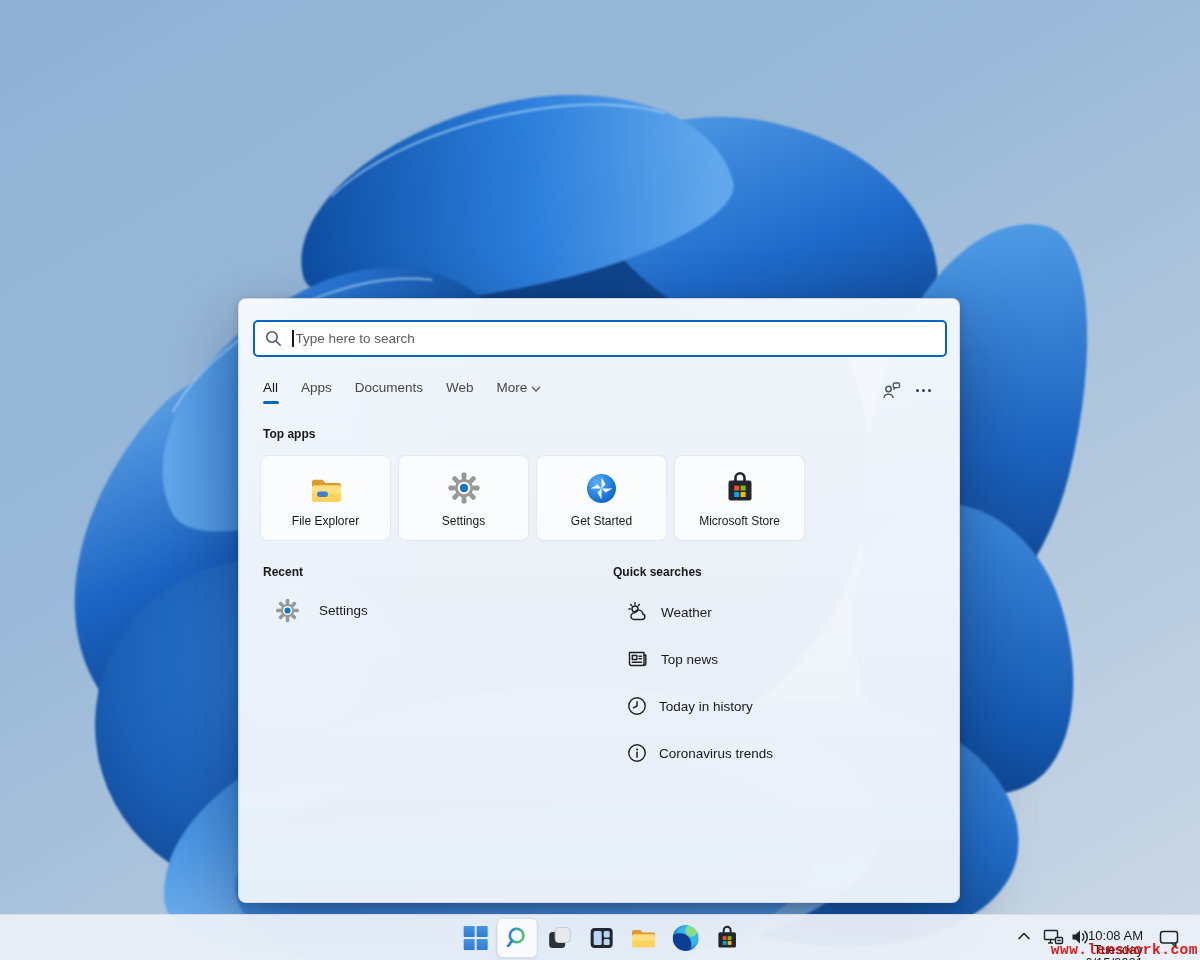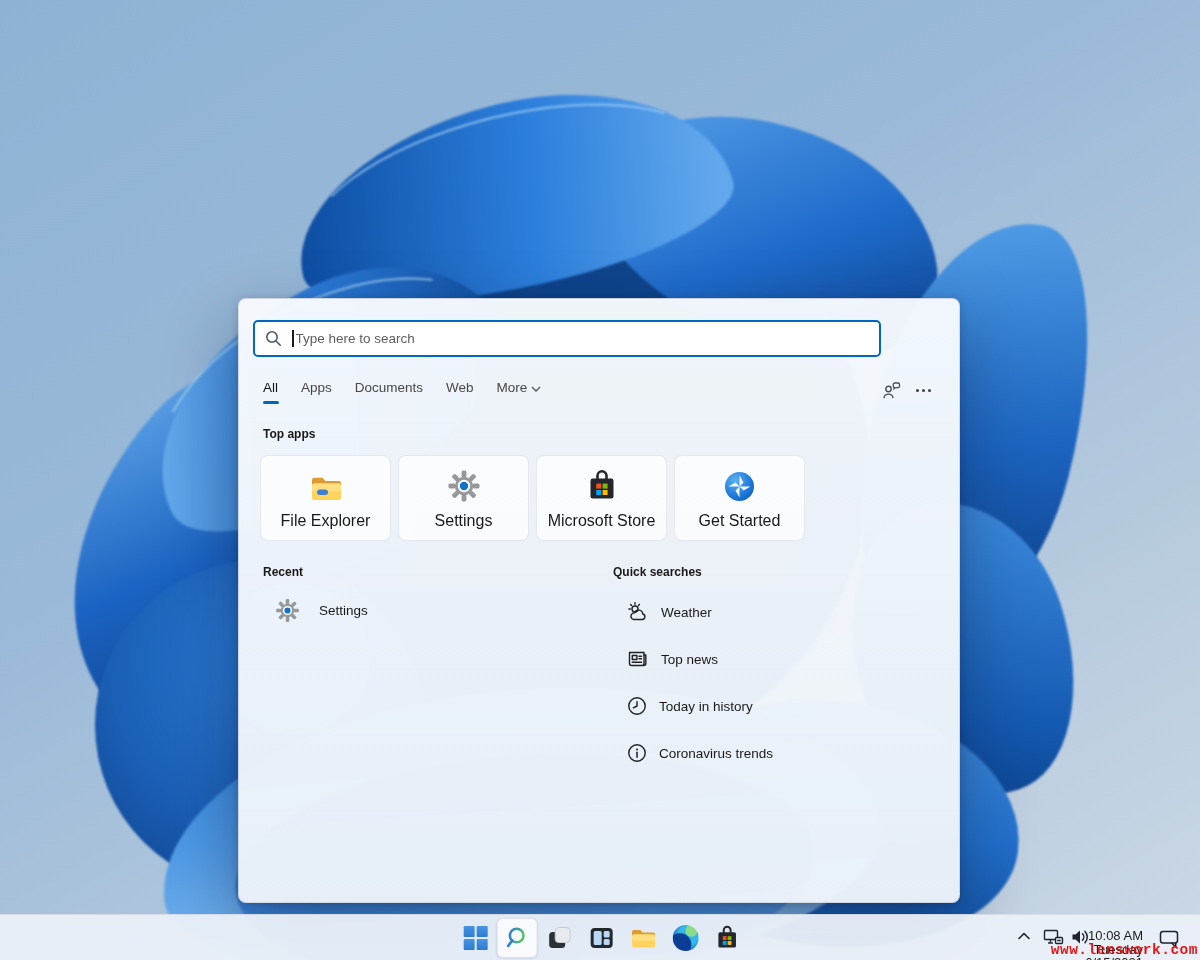--- a/index.html
+++ b/index.html
@@ -47,21 +47,21 @@
     border-radius:50%; filter:blur(1px); }
   .hl1 { left:300px; top:115px; width:420px; height:175px; transform:rotate(-14deg); }
   .hl2 { left:145px; top:300px; width:370px; height:200px; transform:rotate(-27deg); }
 
   
   .panel { position:absolute; left:238px; top:298px; width:722px; height:605px; z-index:5;
     background:linear-gradient(180deg,rgba(247,250,253,.97),rgba(237,242,249,.97));
     border:1px solid rgba(120,130,150,.25); border-radius:8px;
     box-shadow:0 30px 70px rgba(10,20,50,.40), 0 2px 10px rgba(0,0,0,.18); }
 
-  .searchbox { position:absolute; left:14px; top:21px; width:628px; height:37px;
+  .searchbox { position:absolute; left:14px; top:21px; width:694px; height:37px;
     background:#ffffff; border:2px solid #0067c0; border-radius:5px;
     display:flex; align-items:center; padding:4px 10px; }
   .searchbox svg { flex:0 0 auto; }
   .caret { width:1.5px; height:17px; background:#1a1a1a; margin-left:10px; }
   .search-input { border:none; outline:none; background:transparent; flex:1;
     font-size:13.5px; color:#1b1b1b; margin-left:2px; font-family:"Liberation Sans",sans-serif; }
   .search-input::placeholder { color:#5d5d5d; opacity:1; }
 
   .tabs { position:absolute; left:24px; top:81px; display:flex; gap:23px; align-items:center; }
   .tab { font-size:13.5px; color:#464646; cursor:pointer; position:relative;
@@ -79,21 +79,21 @@
   .lbl-topapps { left:24px; top:128px;text-align:center; }
   .lbl-recent  { left:24px; top:266px; }
   .lbl-quick   { left:374px; top:266px; }
 
   .cards { position:absolute; left:21px; top:156px; display:flex; gap:7px; }
   .card { width:131px; height:86px; background:rgba(255,255,255,.72);
     border:1px solid rgba(90,100,120,.13); border-radius:8px;
     display:flex; flex-direction:column; align-items:center; justify-content:center;
     gap:9px; cursor:pointer; }
   .card .ic { height:36px; display:flex; align-items:flex-end; justify-content:center; }
-  .card .cl { font-size:16px; color:#191919; }
+  .card .cl { font-size:12px; color:#191919; }
 
   .recent-item { position:absolute; left:36px; top:297px; display:flex; align-items:center;
     gap:19px; height:28px; cursor:pointer; }
   .recent-item .rl { font-size:13.5px; color:#191919; }
 
   .quick { position:absolute; left:387px; top:300px; }
   .q-item { display:flex; align-items:center; gap:11px; height:26px; margin-bottom:21px; cursor:pointer; }
   .q-item .ql { font-size:13.5px; color:#191919; }
 
   
@@ -217,34 +217,20 @@
             <rect x="25.5" y="14.6" width="7" height="4.8" rx="1.6" transform="rotate(45 17 17)"></rect>
           </g>
           <circle cx="17" cy="17" r="9.2" fill="#97989a"></circle>
           <circle cx="17" cy="17" r="6.2" fill="#ffffff"></circle>
           <circle cx="17" cy="17" r="4.2" fill="#1173ce"></circle>
         </svg>
       </div>
       <div class="cl">Settings</div>
     </div>
 
-
-    <div class="card">
-      <div class="ic">
-        <svg width="32" height="34" viewBox="0 0 32 34">
-          <path d="M11.5 10 v-3.2 a4.5 4.5 0 0 1 9 0 V10" fill="none" stroke="#23272d" stroke-width="2.6"></path>
-          <rect x="4.5" y="9.5" width="23" height="20" rx="2.2" fill="#23272d"></rect>
-          <rect x="10.2" y="14.6" width="5" height="5" fill="#f25022"></rect>
-          <rect x="16.6" y="14.6" width="5" height="5" fill="#7fba00"></rect>
-          <rect x="10.2" y="21" width="5" height="5" fill="#00a4ef"></rect>
-          <rect x="16.6" y="21" width="5" height="5" fill="#ffb900"></rect>
-        </svg>
-      </div>
-      <div class="cl">Microsoft Store</div>
-    </div>
 
     <div class="card">
       <div class="ic">
         <svg width="33" height="33" viewBox="0 0 33 33">
           <defs>
             <radialGradient id="gg" cx="0.35" cy="0.3" r="0.9">
               <stop offset="0" stop-color="#5cb0f0"></stop>
                 <stop offset="0.6" stop-color="#1d78da"></stop>
               <stop offset="1" stop-color="#0b5cb0"></stop>
             </radialGradient>
@@ -253,20 +239,34 @@
           <g fill="#f4f9ff">
             <path d="M16.5 5.5 L20.5 12.5 L16.5 16.5 Z"></path>
             <path d="M27.5 16.5 L20.5 20.5 L16.5 16.5 Z"></path>
             <path d="M16.5 27.5 L12.5 20.5 L16.5 16.5 Z"></path>
             <path d="M5.5 16.5 L12.5 12.5 L16.5 16.5 Z"></path>
           </g>
         </svg>
       </div>
       <div class="cl">Get Started</div>
     </div>
+
+    <div class="card">
+      <div class="ic">
+        <svg width="32" height="34" viewBox="0 0 32 34">
+          <path d="M11.5 10 v-3.2 a4.5 4.5 0 0 1 9 0 V10" fill="none" stroke="#23272d" stroke-width="2.6"></path>
+          <rect x="4.5" y="9.5" width="23" height="20" rx="2.2" fill="#23272d"></rect>
+          <rect x="10.2" y="14.6" width="5" height="5" fill="#f25022"></rect>
+          <rect x="16.6" y="14.6" width="5" height="5" fill="#7fba00"></rect>
+          <rect x="10.2" y="21" width="5" height="5" fill="#00a4ef"></rect>
+          <rect x="16.6" y="21" width="5" height="5" fill="#ffb900"></rect>
+        </svg>
+      </div>
+      <div class="cl">Microsoft Store</div>
+    </div>
   </div>
 
   <div class="sec-label lbl-recent">Recent</div>
 
   <div class="recent-item">
     <svg width="25" height="25" viewBox="0 0 34 34">
       <g fill="#97989a">
         <rect x="14.6" y="1.5" width="4.8" height="7" rx="1.6"></rect>
         <rect x="14.6" y="25.5" width="4.8" height="7" rx="1.6"></rect>
         <rect x="1.5" y="14.6" width="7" height="4.8" rx="1.6"></rect>

